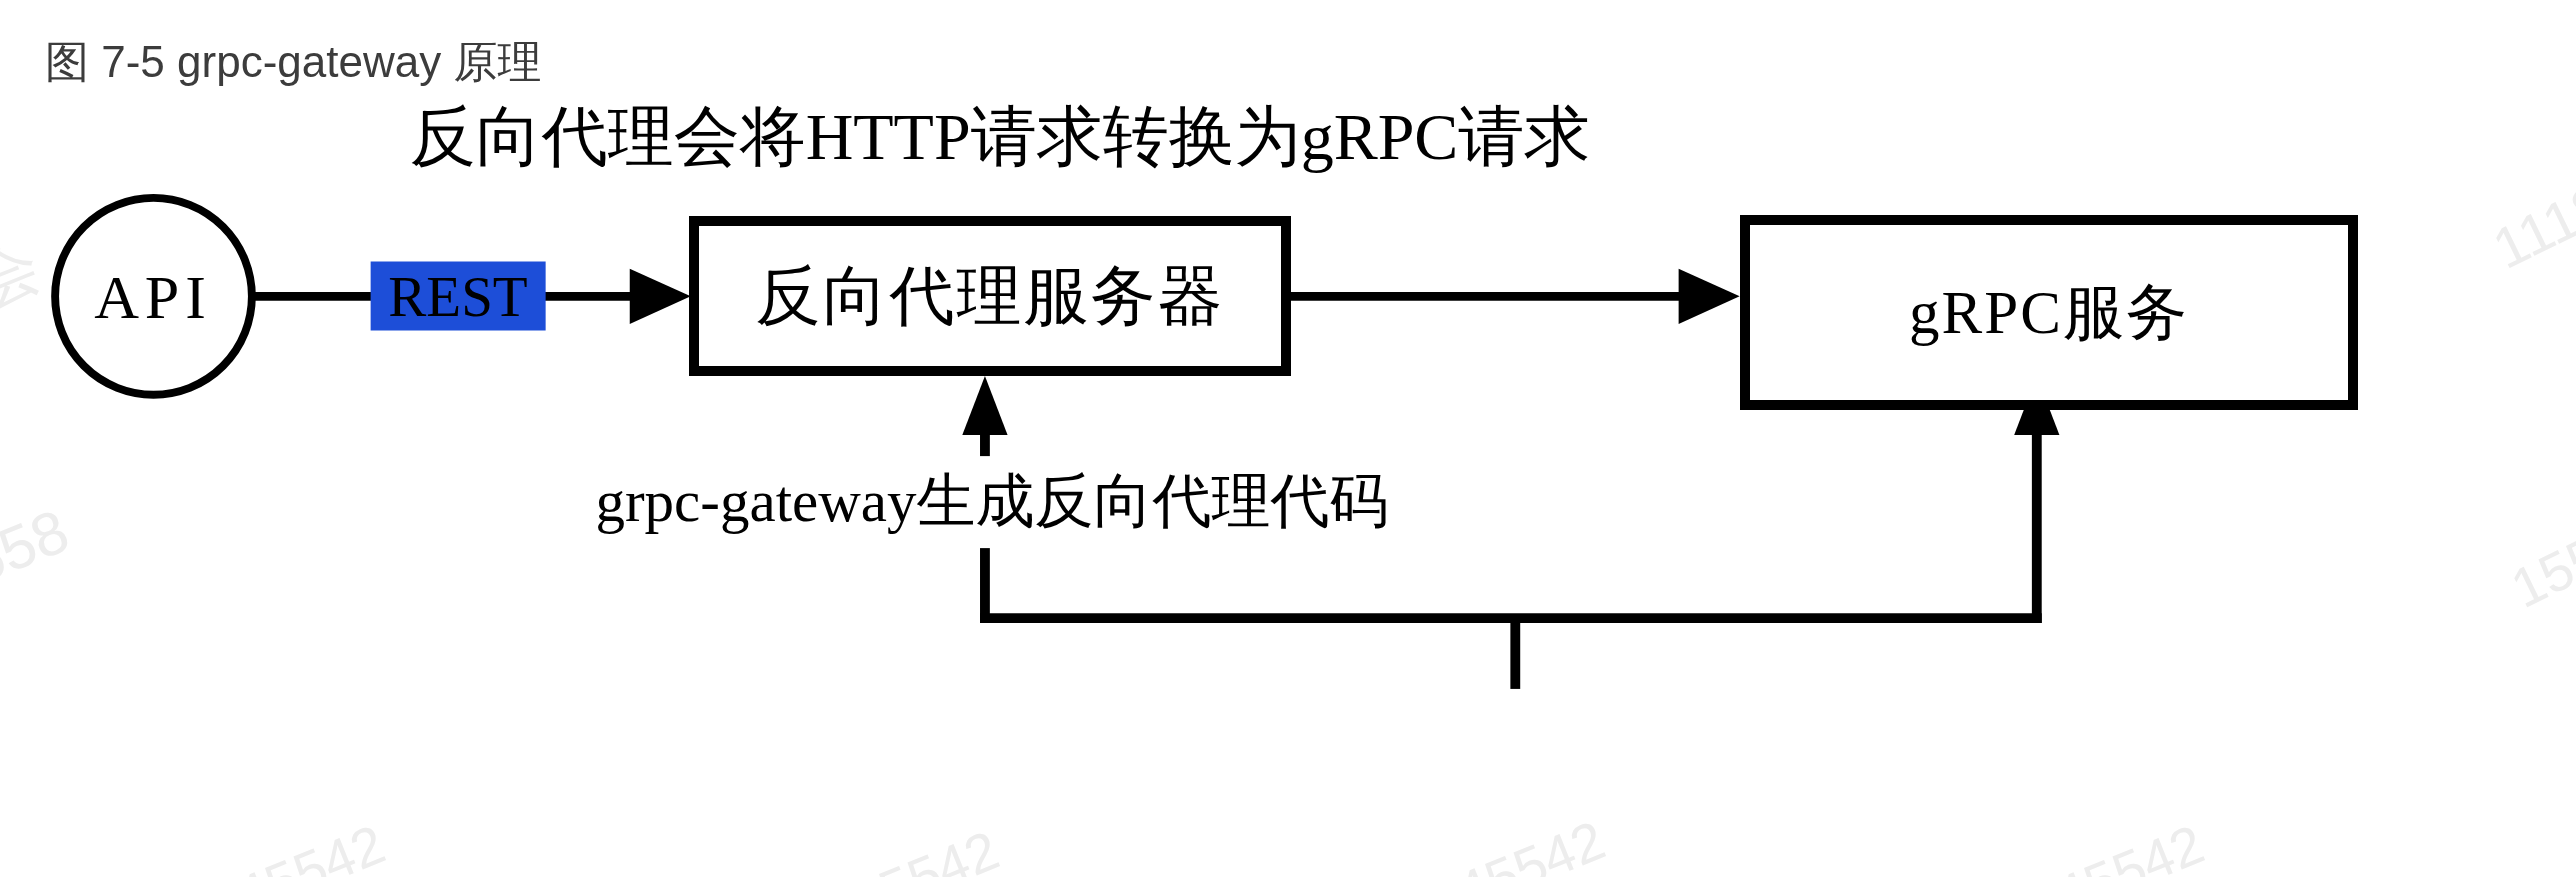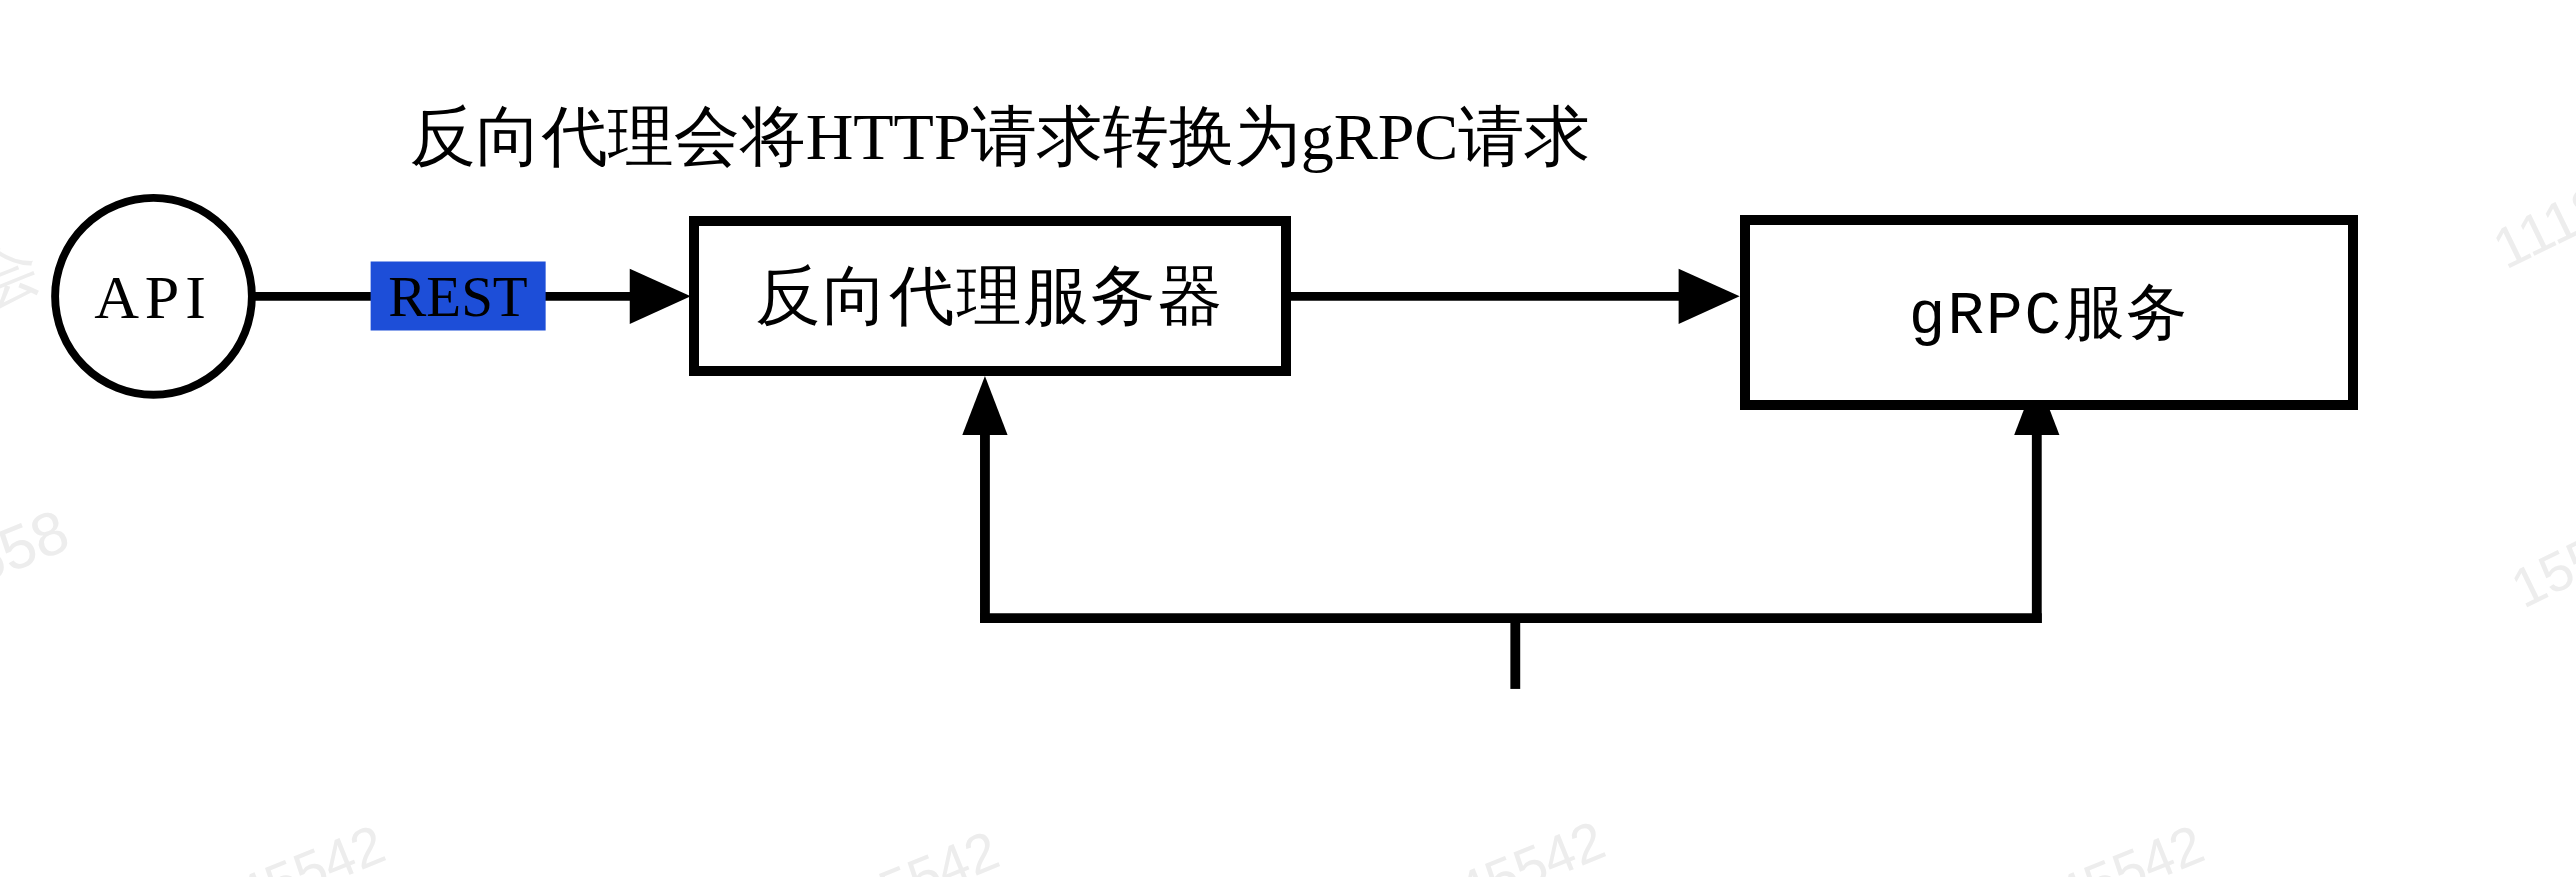--- a/index.html
+++ b/index.html
@@ -45,21 +45,20 @@
   .api-label { font-size: 62px; letter-spacing: 5.9px; }
   .box {
     position: absolute;
     box-sizing: border-box;
     border: 10.8px solid #000000;
     background: #ffffff;
     display: flex;
     align-items: center;
     justify-content: center;
     z-index: 2;
-    font-family: Liberation Mono, monospace;
   }
   .box-proxy   { left: 689px;  top: 216px; width: 602px; height: 160px; }
   .box-grpc    { left: 1740px; top: 215px; width: 618px; height: 195px; }
   .box-proto   { left: 1219px; top: 683px; width: 614px; height: 153px; border-width: 9.8px; }
   .box-proxy .box-text { font-size: 65px; letter-spacing: 2px; }
   .box-grpc  .box-text { font-size: 61px; letter-spacing: 2px; }
   .box-proto .box-text { font-size: 57px; letter-spacing: 4.9px; }
   .box-text { white-space: nowrap; }
   .edge-label {
     position: absolute;
@@ -96,20 +95,21 @@
 
   <span class="wm" style="left:-23.6px;  top:232px; font-size:63px;">会</span>
   <span class="wm" style="left:2491px; top:193px; font-size:57px; transform:rotate(-26deg);">1118</span>
   <span class="wm" style="left:-33px;  top:512px; font-size:61px;">558</span>
   <span class="wm" style="left:2509px; top:533px; font-size:55px; transform:rotate(-26deg);">1554</span>
   <span class="wm" style="left:234px;  top:838px; font-size:55px;">45542</span>
   <span class="wm" style="left:848px;  top:844px; font-size:55px;">45542</span>
   <span class="wm" style="left:1454px; top:834px; font-size:55px;">45542</span>
   <span class="wm" style="left:2053px; top:838px; font-size:55px;">45542</span>
 
+  <div class="fig-title">图 7-5 grpc-gateway 原理</div>
   <div class="caption">反向代理会将HTTP请求转换为gRPC请求</div>
 
   <svg class="shapes" width="2576" height="878" viewBox="0 0 2618 892">
 
     <circle cx="156" cy="301" r="100" fill="#ffffff" stroke="#000000" stroke-width="8"></circle>
 
     <line x1="256" y1="301" x2="652" y2="301" stroke="#000000" stroke-width="9"></line>
     <path d="M 640 273 L 702 301 L 640 329 Z" fill="#000000"></path>
 
     <line x1="1310" y1="301" x2="1716" y2="301" stroke="#000000" stroke-width="9"></line>
@@ -131,15 +131,16 @@
     <span class="box-text">反向代理服务器</span>
   </div>
 
   <div class="box box-grpc">
     <span class="box-text">gRPC服务</span>
   </div>
 
 
   <div class="edge-label" style="left:458px; top:296px;">REST</div>
 
+  <div class="note-label" style="left:992px; top:502px;">grpc-gateway生成反向代理代码</div>
 
 </div>
 
 
 </body></html>

